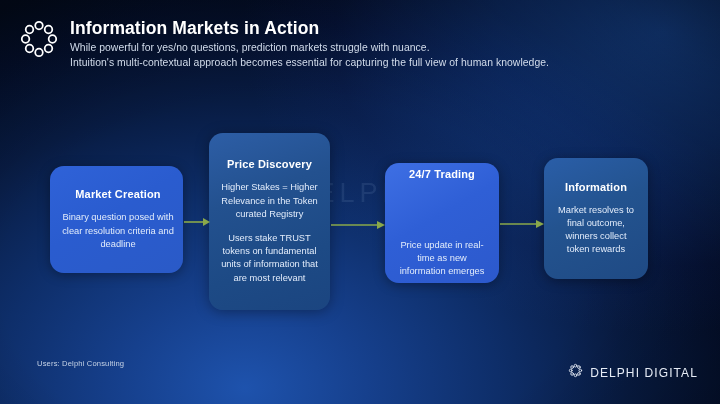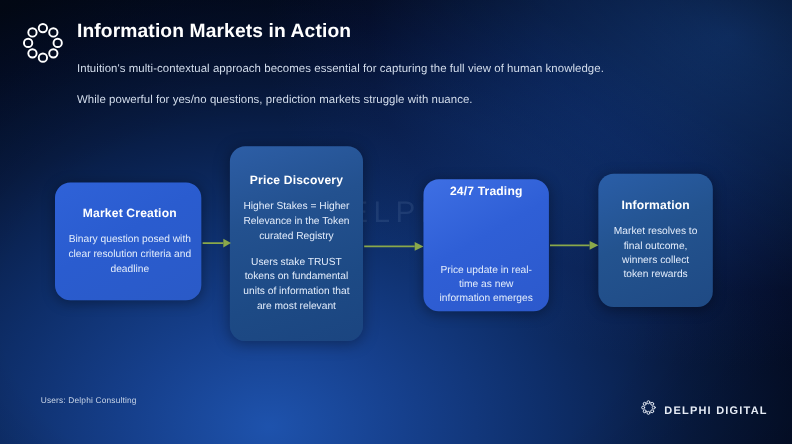--- a/index.html
+++ b/index.html
@@ -54,21 +54,21 @@
   }
   .sub-line {
     position: absolute;
     left: 70px;
     font-size: 10.4px;
     font-weight: 400;
     color: #d2dceb;
     letter-spacing: 0.05px;
     white-space: nowrap;
   }
-  #sub1 { top: 42px; margin-top: 44px; }
+  #sub1 { top: 42px; }
   #sub2 { top: 57px; }
 
   
   #watermark {
     position: absolute;
     left: 292px;
     top: 178px;
     font-size: 27px;
     font-weight: 400;
     letter-spacing: 5px;
@@ -150,22 +150,22 @@
   }
   #delphi-logo {
     position: absolute;
     right: 22px;
     top: 363px;
     display: flex;
     align-items: center;
     gap: 7px;
   }
   #delphi-logo-text {
-    font-size: 10px;
-    font-weight: 700;
+    font-size: 12px;
+    font-weight: 400;
     letter-spacing: 1.1px;
     color: #e6ecf6;
   }
 </style>
 </head>
 <body>
 
 <div id="slide">
 
   <div id="vignette"></div>

